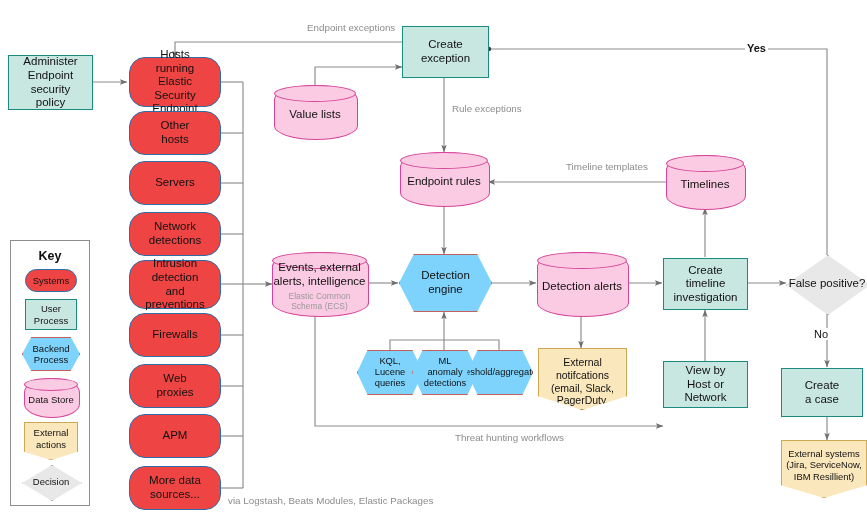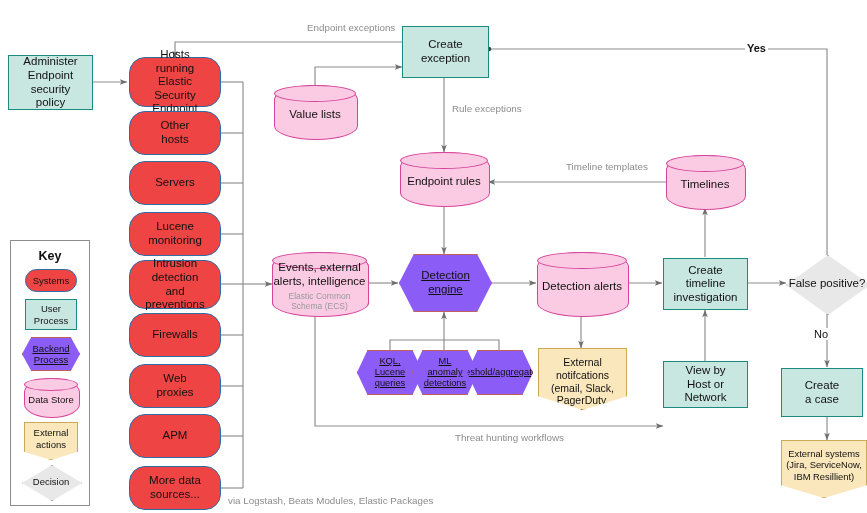--- a/index.html
+++ b/index.html
@@ -17,22 +17,22 @@
   .node .lbl{display:block;padding:0 18px;}
 
   
   .sys{background:#ef4444;border:1.3px solid #2f6da8;border-radius:16px;
        font-size:11.5px;color:#111;}
 
   
   .uproc{background:#c9e7e1;border:1.4px solid #1b8a80;font-size:11.5px;color:#111;}
 
   
-  .bproc{background:#8b5cf6;border:1.3px solid #c4605c;font-size:11.5px;color:#111;
-     clip-path:polygon(16% 0%,84% 0%,100% 50%,84% 100%,16% 100%,0% 50%);text-decoration:underline;}
+  .bproc{background:#7dd3fc;border:1.3px solid #c4605c;font-size:11.5px;color:#111;
+     clip-path:polygon(16% 0%,84% 0%,100% 50%,84% 100%,16% 100%,0% 50%);}
   .hexwrap{position:absolute;}
   .hexwrap .bproc{position:absolute;left:0;top:0;width:100%;height:100%;}
 
   
   .dstore{position:absolute;}
   .dstore .body{position:absolute;left:0;top:0;width:100%;height:100%;
       background:#fbcbe3;border:1.5px solid #d6449a;border-radius:50%/14px;}
   .dstore .cap{position:absolute;left:0;top:0;width:100%;height:17px;
       border:1.5px solid #d6449a;border-radius:50%;background:#fbcbe3;box-sizing:border-box;}
   .dstore .txt{position:absolute;left:0;top:0;width:100%;height:100%;
@@ -151,21 +151,21 @@
   <div class="node sys" style="left:129px;top:45px;width:92px;height:50px;">
     <span class="lbl">Hosts running Elastic Security Endpoint</span>
   </div>
   <div class="node sys" style="left:129px;top:99px;width:92px;height:44px;">
     <span class="lbl">Other hosts</span>
   </div>
   <div class="node sys" style="left:129px;top:149px;width:92px;height:44px;">
     <span class="lbl">Servers</span>
   </div>
   <div class="node sys" style="left:129px;top:200px;width:92px;height:44px;">
-    <span class="lbl">Lucene monitoring</span>
+    <span class="lbl">Network detections</span>
   </div>
   <div class="node sys" style="left:129px;top:248px;width:92px;height:49px;">
     <span class="lbl">Intrusion detection and preventions</span>
   </div>
   <div class="node sys" style="left:129px;top:301px;width:92px;height:44px;">
     <span class="lbl">Firewalls</span>
   </div>
   <div class="node sys" style="left:129px;top:352px;width:92px;height:44px;">
     <span class="lbl">Web proxies</span>
   </div>

